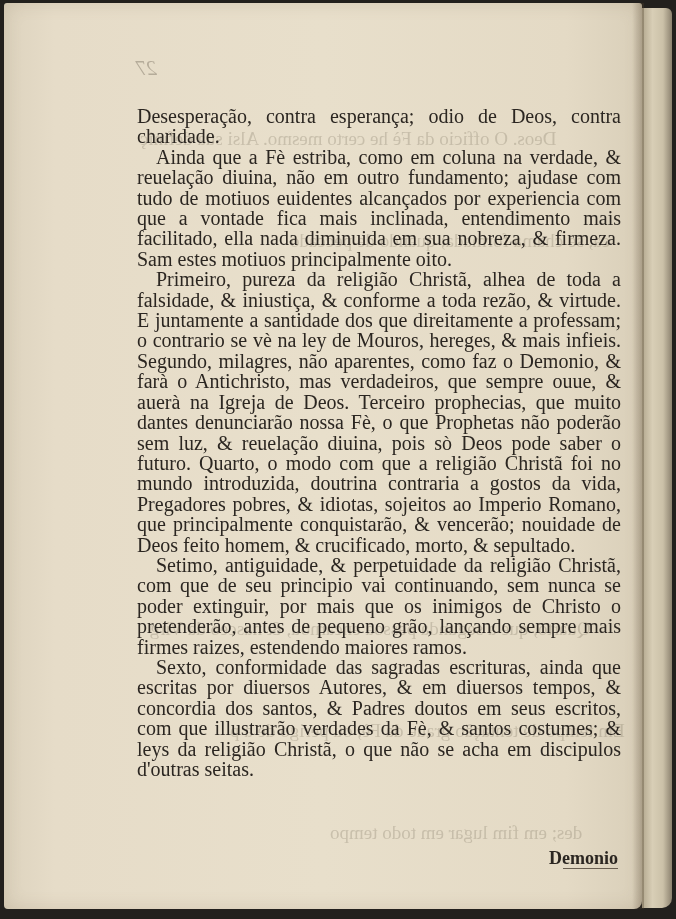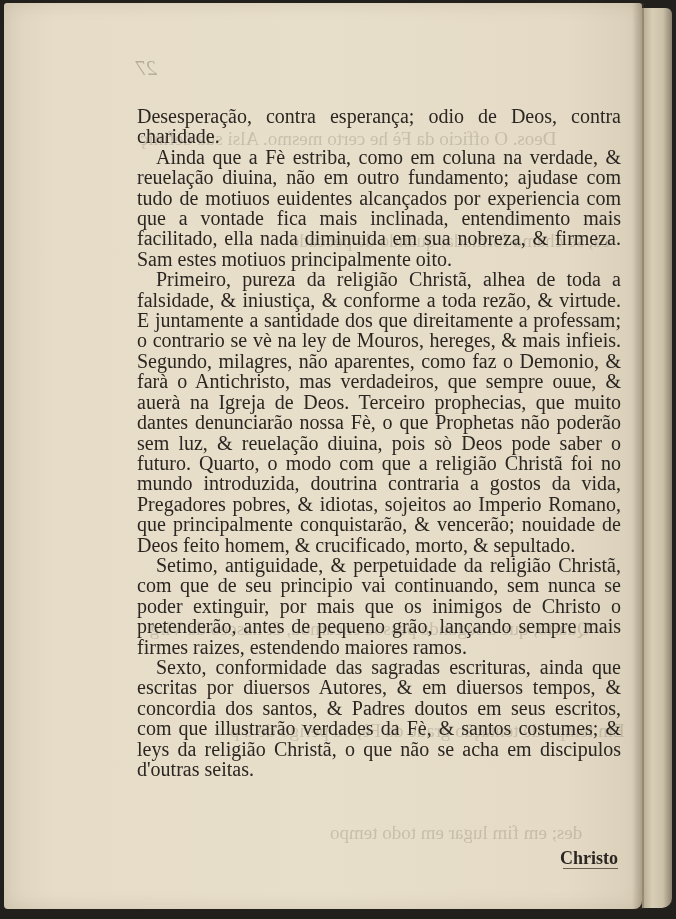--- a/index.html
+++ b/index.html
@@ -126,15 +126,15 @@
   <div class="page-number-ghost">27</div>
 
   <div class="text-block">
     <p class="para first">Desesperação, contra esperança; odio de Deos, contra charidade.</p>
     <p class="para">Ainda que a Fè estriba, como em coluna na verdade, &amp; reuelação diuina, não em outro fundamento; ajudase com tudo de motiuos euidentes alcançados por experiencia com que a vontade fica mais inclinada, entendimento mais facilitado, ella nada diminuida em sua nobreza, &amp; firmeza. Sam estes motiuos principalmente oito.</p>
     <p class="para">Primeiro, pureza da religião Christã, alhea de toda a falsidade, &amp; iniustiça, &amp; conforme a toda rezão, &amp; virtude. E juntamente a santidade dos que direitamente a professam; o contrario se vè na ley de Mouros, hereges, &amp; mais infieis. Segundo, milagres, não aparentes, como faz o Demonio, &amp; farà o Antichristo, mas verdadeiros, que sempre ouue, &amp; auerà na Igreja de Deos. Terceiro prophecias, que muito dantes denunciarão nossa Fè, o que Prophetas não poderão sem luz, &amp; reuelação diuina, pois sò Deos pode saber o futuro. Quarto, o modo com que a religião Christã foi no mundo introduzida, doutrina contraria a gostos da vida, Pregadores pobres, &amp; idiotas, sojeitos ao Imperio Romano, que principalmente conquistarão, &amp; vencerão; nouidade de Deos feito homem, &amp; crucificado, morto, &amp; sepultado.</p>
     <p class="para">Setimo, antiguidade, &amp; perpetuidade da religião Christã, com que de seu principio vai continuando, sem nunca se poder extinguir, por mais que os inimigos de Christo o pretenderão, antes de pequeno grão, lançando sempre mais firmes raizes, estendendo maiores ramos.</p>
     <p class="para">Sexto, conformidade das sagradas escrituras, ainda que escritas por diuersos Autores, &amp; em diuersos tempos, &amp; concordia dos santos, &amp; Padres doutos em seus escritos, com que illustrarão verdades da Fè, &amp; santos costumes; &amp; leys da religião Christã, o que não se acha em discipulos d'outras seitas.</p>
   </div>
 
-  <div class="catchword">Christo</div>
+  <div class="catchword">Demonio</div>
   <div class="catch-underline"></div>
 </div>
 
 </body></html>

